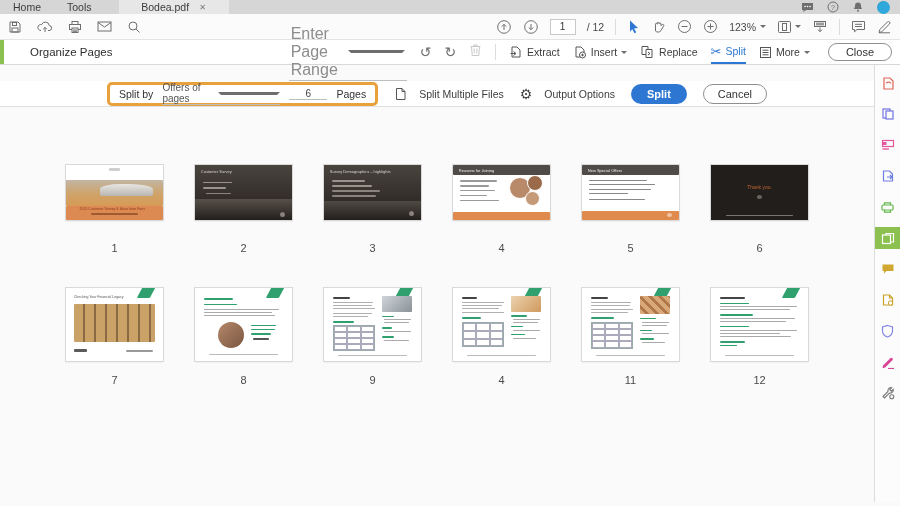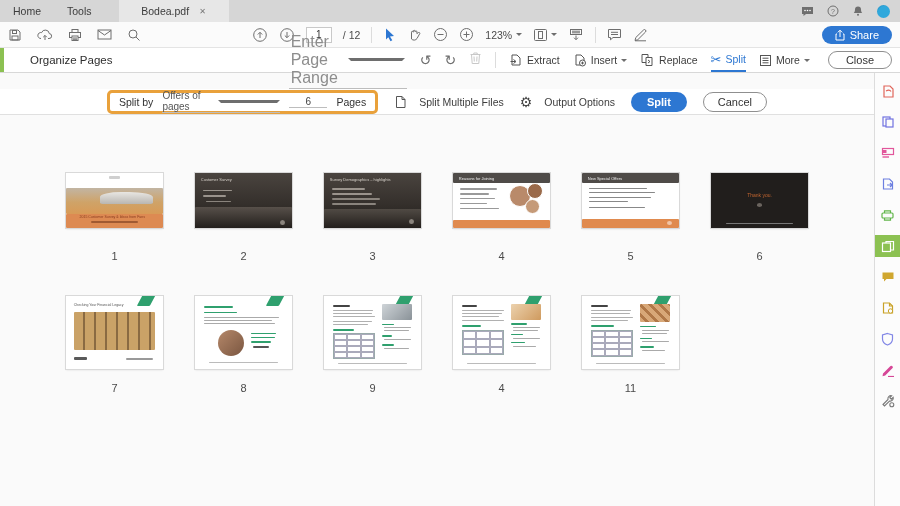--- a/index.html
+++ b/index.html
@@ -1,19 +1,19 @@
 <!DOCTYPE html>
 <html><head>
 <meta charset="utf-8">
 <style>
   * { box-sizing: border-box; margin: 0; padding: 0; }
   html,body { width:900px; height:506px; overflow:hidden; font-family:"Liberation Sans",sans-serif; background:#fafafa; }
 
   
-  .tabbar { height:22px; background:#d6d6d6; display:flex; align-items:stretch; font-size:10.5px; color:#3c3c3c; }
+  .tabbar { height:14px; background:#d6d6d6; display:flex; align-items:stretch; font-size:10.5px; color:#3c3c3c; }
   .tabbar .tab { padding:0 13px; display:flex; align-items:center; cursor:default; }
   .tabbar .doc-tab { background:#e7e7e7; min-width:110px; justify-content:center; gap:10px; margin-left:14px; }
   .doc-tab .x { color:#777; font-size:8px; }
   .tabbar-right { margin-left:auto; display:flex; align-items:center; gap:13px; padding-right:10px; }
   .tabbar-right svg { display:block; }
   .avatar { width:13px; height:13px; border-radius:50%; background:radial-gradient(circle at 60% 65%, #2fa8dc 60%, #1d7fb0); }
 
   
   .toolbar1 { height:26px; background:#fbfbfb; border-bottom:1px solid #e4e4e4; display:flex; align-items:center; padding:0 8px; }
   .tb-left { display:flex; align-items:center; gap:15px; flex:1; }
@@ -219,29 +219,20 @@
         </svg>
       </span>
     <span class="ticon">
         <svg width="15" height="14" viewBox="0 0 15 14">
           <path d="M2 12.5l.8-3L10.5 2a1.4 1.4 0 0 1 2 2L4.8 11.7z" fill="none" stroke="#6e6e6e"></path>
           <line x1="2" y1="12.8" x2="13" y2="12.8" stroke="#6e6e6e"></line>
         </svg>
       </span>
   </div>
 
-  <div class="tb-right">
-    <div class="share-btn">
-      <svg width="10" height="12" viewBox="0 0 10 12">
-          <path d="M5 8V1.3M2.8 3.4 5 1.2l2.2 2.2" fill="none" stroke="#fff"></path>
-          <path d="M2 5H1v6h8V5H8" fill="none" stroke="#fff"></path>
-        </svg>
-      <span>Share</span>
-    </div>
-  </div>
 </div>
 
 <div class="orgbar">
   <div class="green-strip"></div>
   <span class="org-title">Organize Pages</span>
   <div class="org-tools">
     <div class="range-field">
       <span>Enter Page Range</span>
       <span class="caret"></span>
     </div>
@@ -534,20 +525,40 @@
             <div class="ln" style="left:62%;top:50%;width:26%;height:1px;background:#aaa"></div>
             <div class="ln" style="left:60%;top:57%;width:12%;height:1.5px;background:#2fa06e"></div>
             <div class="ln" style="left:62%;top:62%;width:28%;height:1px;background:#aaa"></div>
             <div class="ln" style="left:60%;top:69%;width:14%;height:1.5px;background:#2fa06e"></div>
             <div class="ln" style="left:62%;top:74%;width:24%;height:1px;background:#aaa"></div>
             <div class="ln" style="left:14%;top:92%;width:72%;height:1px;background:#bbb"></div>
           </div>
           <div class="pagenum">11</div>
         </div>
 
+        <div class="thumb r2">
+          <div class="sl">
+            <div class="gcorner"></div>
+            <div class="ln" style="left:9%;top:12%;width:26%;height:2px;background:#444"></div>
+            <div class="ln" style="left:9%;top:20%;width:30%;height:1.5px;background:#2fa06e"></div>
+            <div class="ln" style="left:9%;top:25%;width:80%;height:1px;background:#aaa"></div>
+            <div class="ln" style="left:9%;top:29%;width:72%;height:1px;background:#aaa"></div>
+            <div class="ln" style="left:9%;top:36%;width:34%;height:1.5px;background:#2fa06e"></div>
+            <div class="ln" style="left:9%;top:41%;width:78%;height:1px;background:#aaa"></div>
+            <div class="ln" style="left:9%;top:45%;width:68%;height:1px;background:#aaa"></div>
+            <div class="ln" style="left:9%;top:52%;width:30%;height:1.5px;background:#2fa06e"></div>
+            <div class="ln" style="left:9%;top:57%;width:80%;height:1px;background:#aaa"></div>
+            <div class="ln" style="left:9%;top:61%;width:62%;height:1px;background:#aaa"></div>
+            <div class="ln" style="left:9%;top:66%;width:74%;height:1px;background:#aaa"></div>
+            <div class="ln" style="left:9%;top:73%;width:26%;height:1.5px;background:#2fa06e"></div>
+            <div class="ln" style="left:9%;top:78%;width:18%;height:1px;background:#2fa06e"></div>
+            <div class="ln" style="left:14%;top:92%;width:72%;height:1px;background:#bbb"></div>
+          </div>
+          <div class="pagenum">12</div>
+        </div>
 
       </div>
     </div>
   </div>
 
   <div class="rail">
     <div class="tool">
         <svg width="14" height="14" viewBox="0 0 14 14">
           <path d="M3 2h6l3 3v8H3z" fill="none" stroke="#e0655a" stroke-width="1.2"></path>
           <path d="M5 7c2-1 4-1 5 .5" fill="none" stroke="#e0655a" stroke-width="1.2"></path>

